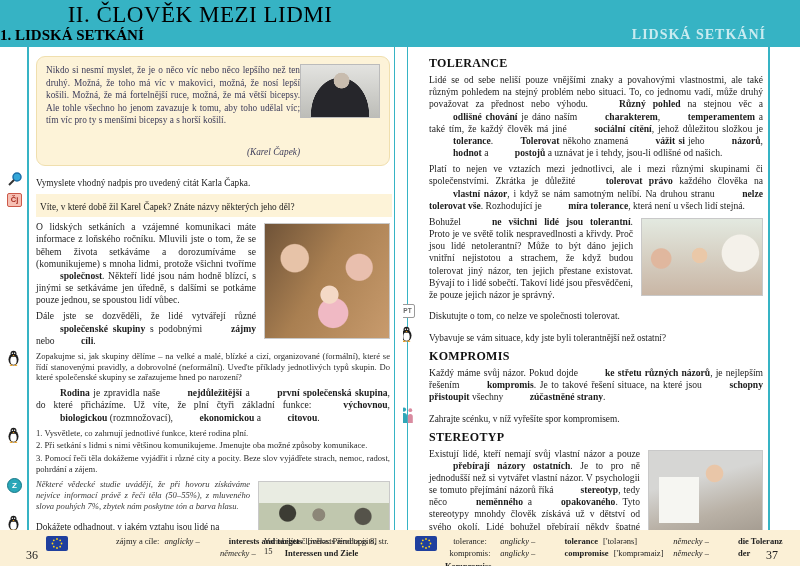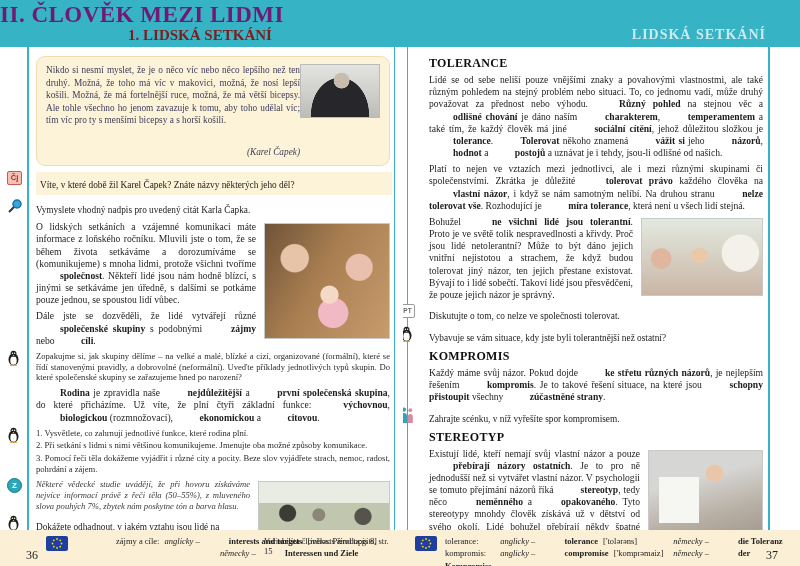--- a/index.html
+++ b/index.html
@@ -1,23 +1,23 @@
 <!DOCTYPE html>
 <html><head>
 <meta charset="utf-8">
 <style>
   html,body{margin:0;padding:0;width:800px;height:566px;background:#fff;
     font-family:"Liberation Serif","DejaVu Serif",serif;}
   .canvas{position:relative;width:800px;height:566px;overflow:hidden;background:#fff;}
 
   
   .band{position:absolute;left:0;top:0;width:800px;height:47px;background:#36b3c4;}
-  .chapter{position:absolute;left:0;top:2px;width:400px;color:#701a75;
-    font-size:23px;font-weight:bold;letter-spacing:.5px;}
-  .lesson{position:absolute;left:0;top:27px;width:400px;text-align:center;color:#7f1d1d;
+  .chapter{position:absolute;left:0;top:2px;width:400px;text-align:center;color:#000000;
+    font-size:23px;font-weight:normal;letter-spacing:.5px;}
+  .lesson{position:absolute;left:0;top:27px;width:400px;color:#000000;
     font-size:15px;font-weight:bold;}
   .running{position:absolute;right:34px;top:27px;color:#c9ebf0;font-size:14px;font-weight:bold;letter-spacing:1px;}
 
   
   .pageL{position:absolute;left:0;top:47px;width:397px;bottom:36px;overflow:hidden;}
   .pageR{position:absolute;left:403px;top:47px;width:368px;bottom:36px;overflow:hidden;}
   .vrule{position:absolute;top:0;bottom:0;width:2px;background:#36b3c4;}
   .pageL .r1{left:27px;} .pageL .r2{right:2px;width:1px;}
   .pageR .r1{left:4px;width:1px;} .pageR .r2{right:1px;}
   .cbody{position:absolute;left:36px;right:7px;top:0;bottom:0;}
@@ -83,21 +83,21 @@
   .footer{position:absolute;left:0;right:0;bottom:0;height:36px;background:#fbf0d6;font-size:8.5px;color:#222;}
   .pnL{position:absolute;left:26px;top:18px;font-size:12px;}
   .pnR{position:absolute;right:22px;top:18px;font-size:12px;}
   .euL{position:absolute;left:46px;top:6px;}
   .euR{position:absolute;left:415px;top:6px;}
   .vocabL{position:absolute;left:116px;top:5px;line-height:1.45;}
   .vocabL .ind{margin-left:104px;}
   .refL{position:absolute;left:264px;top:6px;width:130px;}
   .vocabR{position:absolute;left:445px;top:5px;line-height:1.45;}
   .vrow span{margin-right:3px;}
-  .fterm{display:inline-block;width:50px;}
+  .fterm{display:inline-block;width:50px;text-align:center;}
   .fen{display:inline-block;width:168px;}
 </style>
 </head>
 <body>
 
 <div class="canvas">
 
   <div class="band">
     <div class="chapter">II. ČLOVĚK MEZI LIDMI</div>
     <div class="lesson">1. LIDSKÁ SETKÁNÍ</div>
@@ -108,35 +108,35 @@
     <div class="vrule r1"></div>
     <div class="vrule r2"></div>
     <div class="cbody">
 
       <div class="quote">
         <div class="qtext">
           <span>Nikdo si nesmí myslet, že je o něco víc nebo něco lepšího než ten druhý. Možná, že toho má víc v makovici, možná, že nosí lepší košili. Možná, že má fortelnější ruce, možná, že má větší bicepsy. Ale tohle všechno ho jenom zavazuje k tomu, aby toho udělal víc; tím víc pro ty s menšími bicepsy a s horší košilí.</span>
           <span class="qauthor">(Karel Čapek)</span>
         </div>
         <div class="ph ph-capek"></div>
-      </div>
-
-      <div class="trow strip">
-        <span class="mi badge bcj">Čj</span>
-        <span class="ttext">Víte, v které době žil Karel Čapek? Znáte názvy některých jeho děl?</span>
       </div>
 
       <div class="trow">
         <span class="mi">
           <svg width="16" height="16" viewBox="0 0 16 16">
               <circle cx="10" cy="6" r="4" fill="#35a7d8" stroke="#1b6fa8" stroke-width="1.5"></circle>
               <line x1="7" y1="9" x2="2" y2="14" stroke="#333" stroke-width="2"></line>
             </svg>
         </span>
         <span class="ttext">Vymyslete vhodný nadpis pro uvedený citát Karla Čapka.</span>
+      </div>
+
+      <div class="trow strip">
+        <span class="mi badge bcj">Čj</span>
+        <span class="ttext">Víte, v které době žil Karel Čapek? Znáte názvy některých jeho děl?</span>
       </div>
 
       <div>
         <div>
           <div class="ph ph-family"></div>
           <p class="body">O lidských setkáních a vzájemné komunikaci máte informace z loňského ročníku. Mluvili jste o tom, že se během života setkáváme a dorozumíváme se (komunikujeme) s mnoha lidmi, protože všichni tvoříme <span class="b">společnost</span>. Někteří lidé jsou nám hodně blízcí, s jinými se setkáváme jen úředně, s dalšími se potkáme pouze jednou, se spoustou lidí vůbec.</p>
           <p class="body">Dále jste se dozvěděli, že lidé vytvářejí různé <span class="b">společenské skupiny</span> s podobnými <span class="b">zájmy</span> nebo <span class="b">cíli</span>.</p>
           <div class="trow">
             <span class="mi">
               <svg width="13" height="16" viewBox="0 0 13 16">

